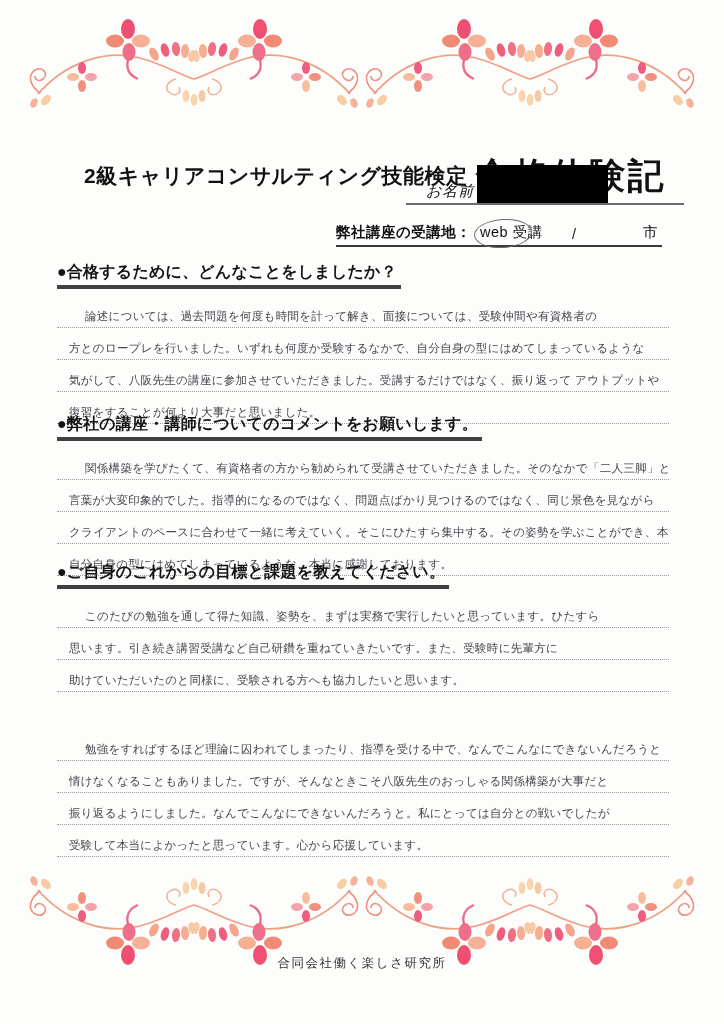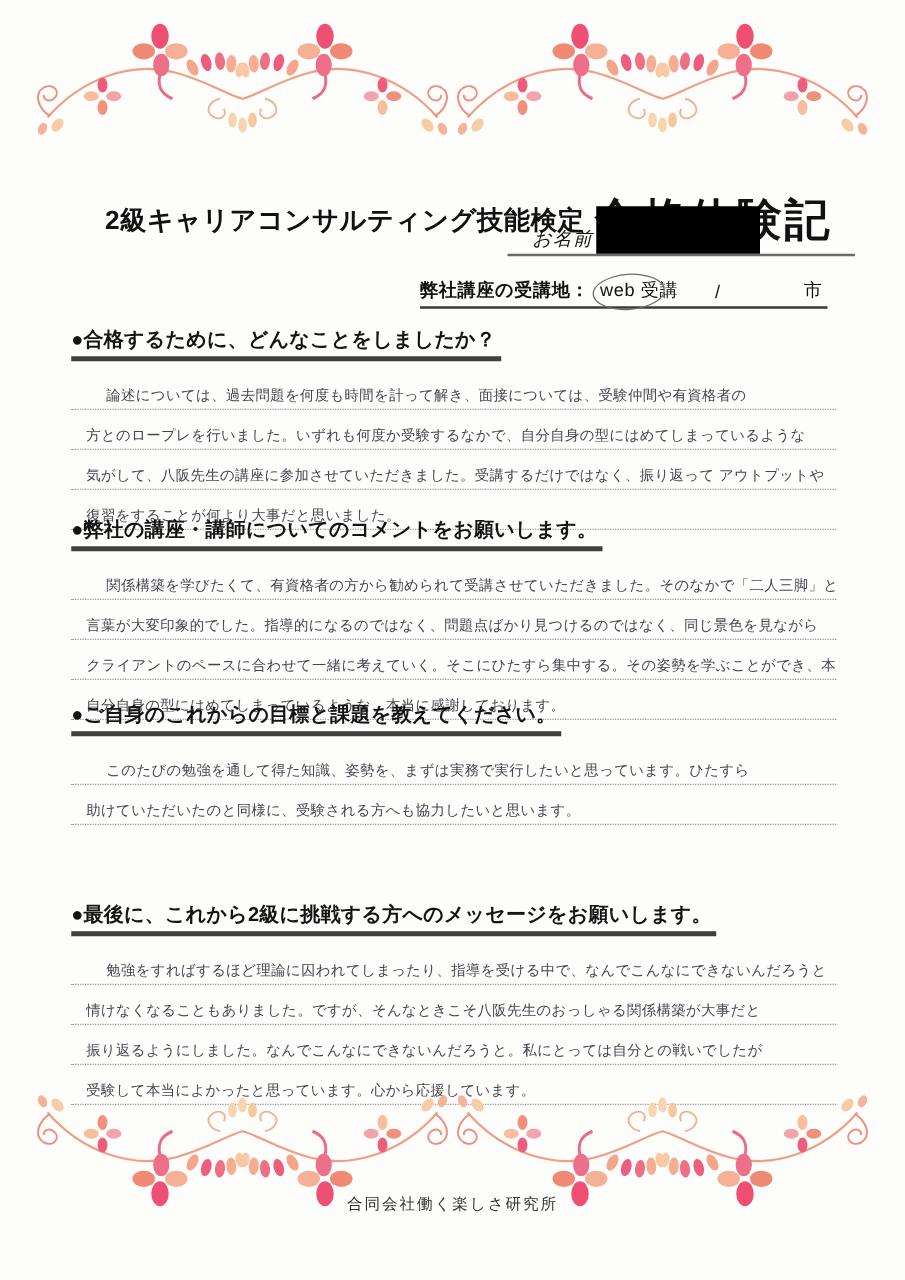--- a/index.html
+++ b/index.html
@@ -146,26 +146,26 @@
       <div class="hand-line">言葉が大変印象的でした。指導的になるのではなく、問題点ばかり見つけるのではなく、同じ景色を見ながら</div>
       <div class="hand-line">クライアントのペースに合わせて一緒に考えていく。そこにひたすら集中する。その姿勢を学ぶことができ、本番でも</div>
       <div class="hand-line">自分自身の型にはめてしまっているような、本当に感謝しております。</div>
     </div>
   </div>
 
   <div class="section sec-3">
     <div class="section-heading">●ご自身のこれからの目標と課題を教えてください。</div>
     <div class="lines">
       <div class="hand-line">このたびの勉強を通して得た知識、姿勢を、まずは実務で実行したいと思っています。ひたすら</div>
+      <div class="hand-line">思います。引き続き講習受講など自己研鑽を重ねていきたいです。また、受験時に先輩方に</div>
       <div class="hand-line">助けていただいたのと同様に、受験される方へも協力したいと思います。</div>
     </div>
   </div>
 
   <div class="section sec-4">
-    <div class="section-heading">●最後に、これから2級に挑戦する方へのメッセージをお願いします。</div>
     <div class="lines">
       <div class="hand-line">勉強をすればするほど理論に囚われてしまったり、指導を受ける中で、なんでこんなにできないんだろうと</div>
       <div class="hand-line">情けなくなることもありました。ですが、そんなときこそ八阪先生のおっしゃる関係構築が大事だと</div>
       <div class="hand-line">振り返るようにしました。なんでこんなにできないんだろうと。私にとっては自分との戦いでしたが</div>
       <div class="hand-line">受験して本当によかったと思っています。心から応援しています。</div>
     </div>
   </div>
 
   <svg class="garland-bottom" viewBox="0 0 672 100">
     <use href="#garland-unit" x="0"></use>

